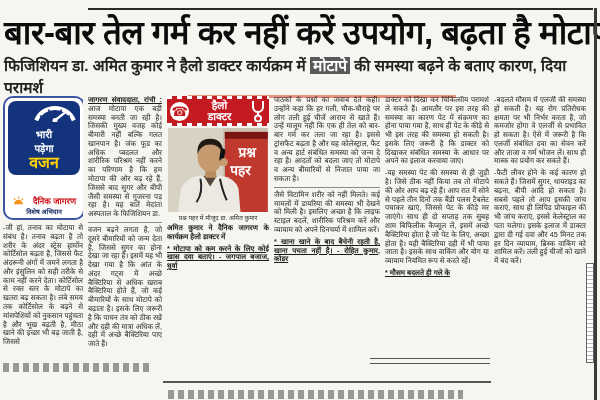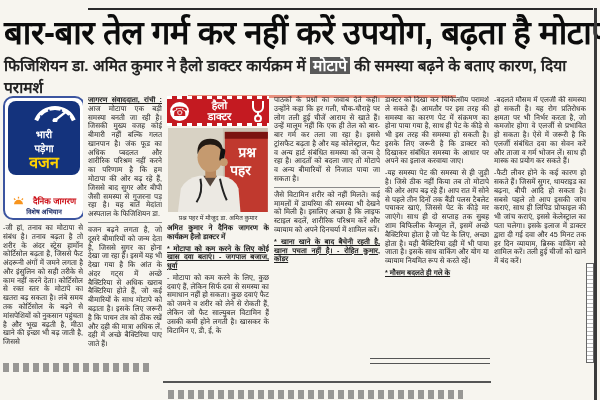--- a/index.html
+++ b/index.html
@@ -128,21 +128,20 @@
         <ellipse cx="43" cy="30" rx="13" ry="15" fill="#c59a6f"></ellipse>
         <path d="M30 27 Q29 11 43 11 Q57 11 56 27 Q53 17 43 17 Q33 17 30 27 Z" fill="#221a14"></path>
         <rect x="53" y="21" width="5" height="13" rx="2" fill="#111111" transform="rotate(8 55 27)"></rect>
         <circle cx="57" cy="35" r="4" fill="#c59a6f"></circle>
         <path d="M33 52 Q36 66 29 76" stroke="#222222" stroke-width="2" fill="none"></path>
         <path d="M53 52 Q56 66 60 74" stroke="#222222" stroke-width="2" fill="none"></path>
       </svg>
       <div class="caption">प्रश्न पहर में मौजूद डा. अमित कुमार</div>
       <p class="lead">अमित कुमार ने दैनिक जागरण के कार्यक्रम हैलो डाक्टर में</p>
       <p class="q">* मोटापा को कम करने के लिए कोई खास दवा बताएं। - जगपाल बजाज, धुर्वा</p>
-      <p>- मोटापा को कम करने के लिए, कुछ दवाएं हैं, लेकिन सिर्फ दवा से समस्या का समाधान नहीं हो सकता। कुछ दवाएं फैट को जमने व शरीर को लेने से रोकती हैं, लेकिन जो फैट साल्युबल विटामिन हैं उसकी कमी होने लगती है। खासकर के विटामिन ए, डी, ई, के</p>
     </div>
 
     <div class="col c4">
       <p>पाठकों के प्रश्नों का जवाब देते कही। उन्होंने कहा कि हर गली, चौक-चौराहे पर लोग तली हुई चीजें आराम से खाते हैं। उन्हें मालूम नहीं कि एक ही तेल को बार-बार गर्म कर तला जा रहा है। इससे ट्रांसफैट बढ़ता है और यह कोलेस्ट्राल, फैट व अन्य हार्ट संबंधित समस्या को जन्म दे रहा है। आदतों को बदला जाए तो मोटापे व अन्य बीमारियों से निजात पाया जा सकता है।</p>
       <hr class="colrule">
       <p>जैसे विटामिन शरीर को नहीं मिलते। कई मामलों में डायरिया की समस्या भी देखने को मिली है। इसलिए अच्छा है कि लाइफ स्टाइल बदलें, शारीरिक परिश्रम करें और व्यायाम को अपने दिनचर्या में शामिल करें।</p>
       <p class="q">* खाना खाने के बाद बैचेनी रहती है, खाना पचता नहीं है। - रोहित कुमार, कोडर</p>
     </div>
 
     <div class="col c5">

